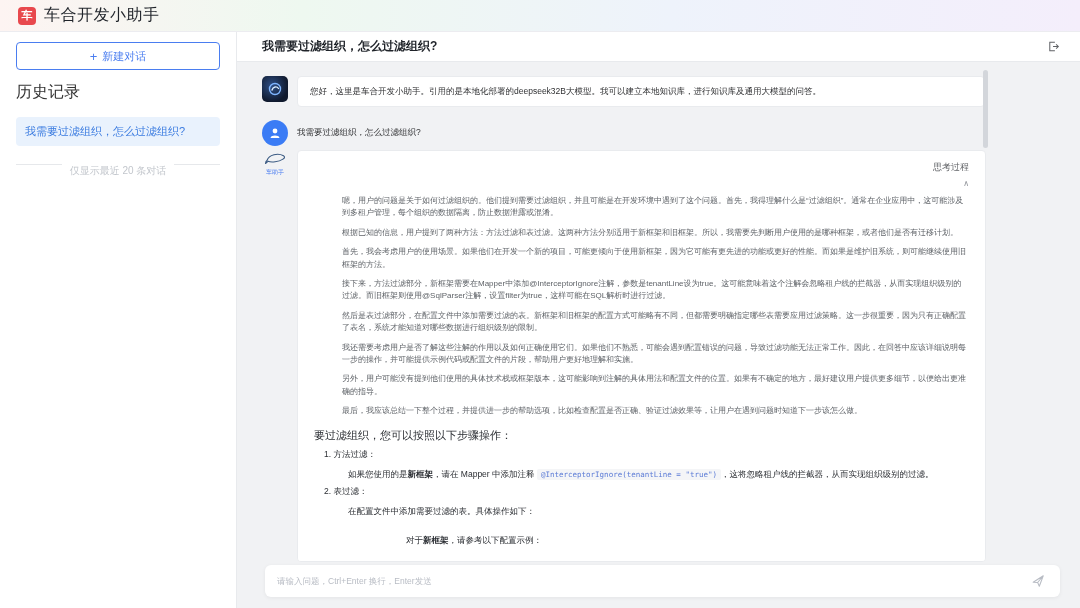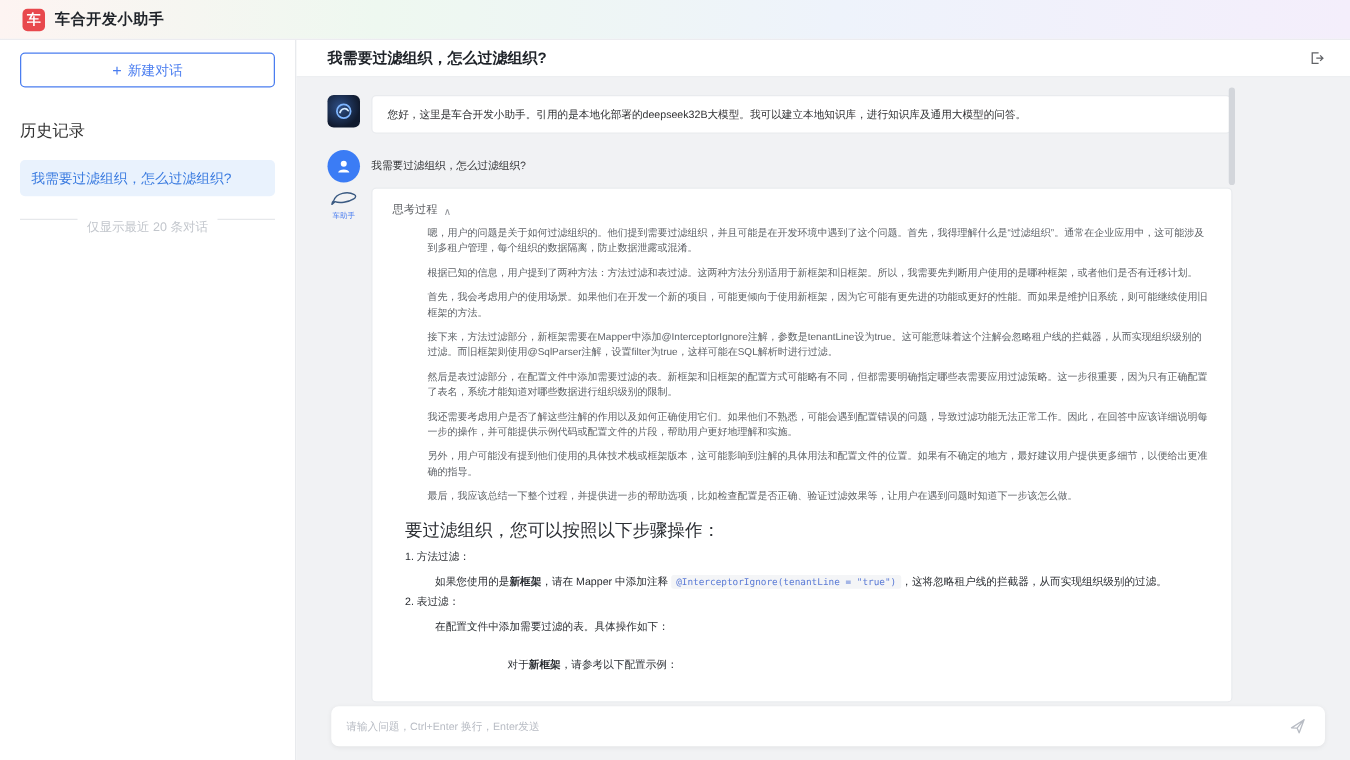--- a/index.html
+++ b/index.html
@@ -11,32 +11,32 @@
   
   .topbar{
     position:absolute; left:0; top:0; width:1080px; height:32px;
     background:linear-gradient(90deg,#fdf4f2 0%,#eef8f0 28%,#eef3fb 62%,#f4eefb 100%);
     border-bottom:1px solid #ececf0; display:flex; align-items:center; padding:0 12px; z-index:5;
   }
   .logo{
     width:18px; height:18px; border-radius:4px; background:#e8484d; color:#fff;
     font-size:11px; font-weight:bold; display:flex; align-items:center; justify-content:center; margin:0 8px 0 6px;
   }
-  .app-title{ font-size:12px; font-weight:bold; color:#1f2329; letter-spacing:.5px;}
+  .app-title{ font-size:16px; font-weight:normal; color:#1f2329; letter-spacing:.5px;}
   
   .sidebar{
     position:absolute; left:0; top:32px; width:237px; bottom:0; background:#fff;
     border-right:1px solid #e8eaed; padding:10px 16px; z-index:4;
   }
   .new-chat-btn{
     width:100%; height:28px; border:1px solid #4a7df0; color:#4a7df0; background:#fff;
     border-radius:4px; font-size:11px; display:flex; align-items:center; justify-content:center; gap:5px; cursor:pointer;
   }
   .new-chat-btn .plus{ font-size:13px; line-height:1; }
-  .history-label{ margin-top:26px; font-size:13px; color:#333;font-family:Liberation Mono, monospace; }
+  .history-label{ margin-top:12px; font-size:16px; color:#333;font-family:Liberation Mono, monospace; }
   .history-item{
     margin-top:14px; background:#e9f2fd; color:#3a7be0; font-size:11px;
     border-radius:4px; padding:7px 9px; cursor:pointer; white-space:nowrap; overflow:hidden;
   }
   .limit-note{ margin-top:18px; display:flex; align-items:flex-start; gap:8px; color:#c2c6cc; font-size:10px; }
   .limit-note .line{ flex:1; height:1px; background:#e6e8eb; }
   
   .main{ position:absolute; left:237px; top:32px; right:0; bottom:0; background:#f1f2f4; }
   .chat-header{
     position:absolute; left:0; top:0; right:0; height:30px; background:#fff;
@@ -56,25 +56,25 @@
   .avatar-mini-label{ font-size:6px; color:#4a7df0; margin-top:1px; letter-spacing:0; }
   .bubble{
     margin-left:9px; background:#fff; border:1px solid #e9ebee; border-radius:4px;
     padding:8px 12px; font-size:8.5px; color:#303133; line-height:1.5;
   }
   .plain-text{ margin-left:9px; font-size:8.5px; color:#303133; padding-top:7px; }
   .big-card{
     margin-left:9px; background:#fff; border:1px solid #e9ebee; border-radius:4px;
     width:689px; height:412px; overflow:hidden; padding:10px 16px; position:relative;
   }
-  .think-header{ font-size:9px; color:#606266; cursor:pointer; display:flex; align-items:flex-end; gap:5px; }
+  .think-header{ font-size:9px; color:#606266; cursor:pointer; display:flex; align-items:flex-end; gap:5px;flex-direction:column; }
   .think-header .caret{ font-size:8px; color:#909399; }
   .think-p{ font-size:8px; color:#5f6368; line-height:1.55; margin-top:7px;margin-left:28px; }
   .answer{ margin-top:10px; }
-  .ans-intro,.ans-close{ font-size:14px; color:#2b2e33; line-height:1.6;margin-left:10px; }
+  .ans-intro,.ans-close{ font-size:11px; color:#2b2e33; line-height:1.6; }
   .ans-step{ margin-top:4px; padding-left:10px; font-size:8.5px; color:#2b2e33; font-weight:normal; }
   .ans-line{ margin-top:7px; padding-left:34px; font-size:8.5px; color:#2b2e33; line-height:1.6; font-weight:normal; }
   .ans-line.deep{ padding-left:92px; margin-top:16px; }
   .ans-line b{ font-weight:bold; }
   code.inline{
     font-family:"DejaVu Sans Mono","Liberation Mono",monospace; font-size:7.5px;
     background:#f4f5f7; color:#5b7bd6; padding:1px 4px; border-radius:2px;
   }
   .card-fade{ position:absolute; left:0; right:0; bottom:0; height:14px; background:linear-gradient(180deg,rgba(255,255,255,0),#ffffff); pointer-events:none;}
   .scroll-thumb{

